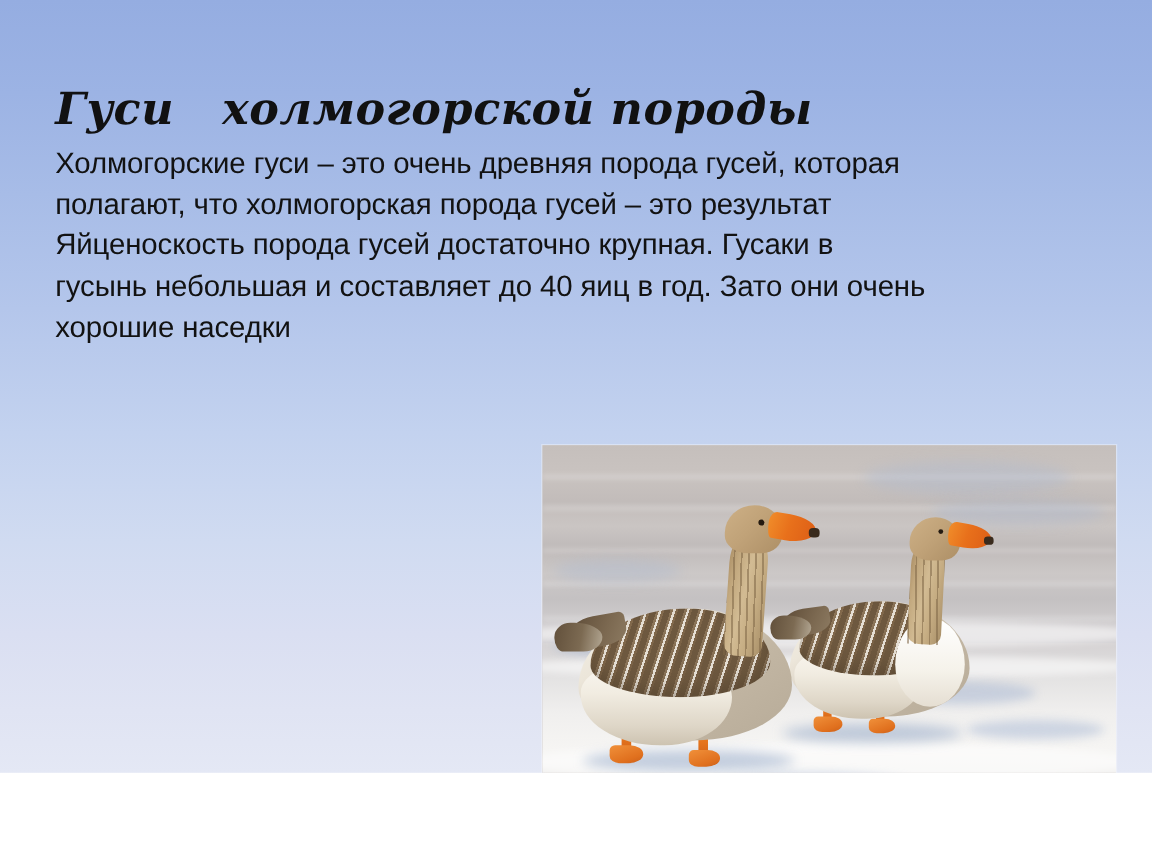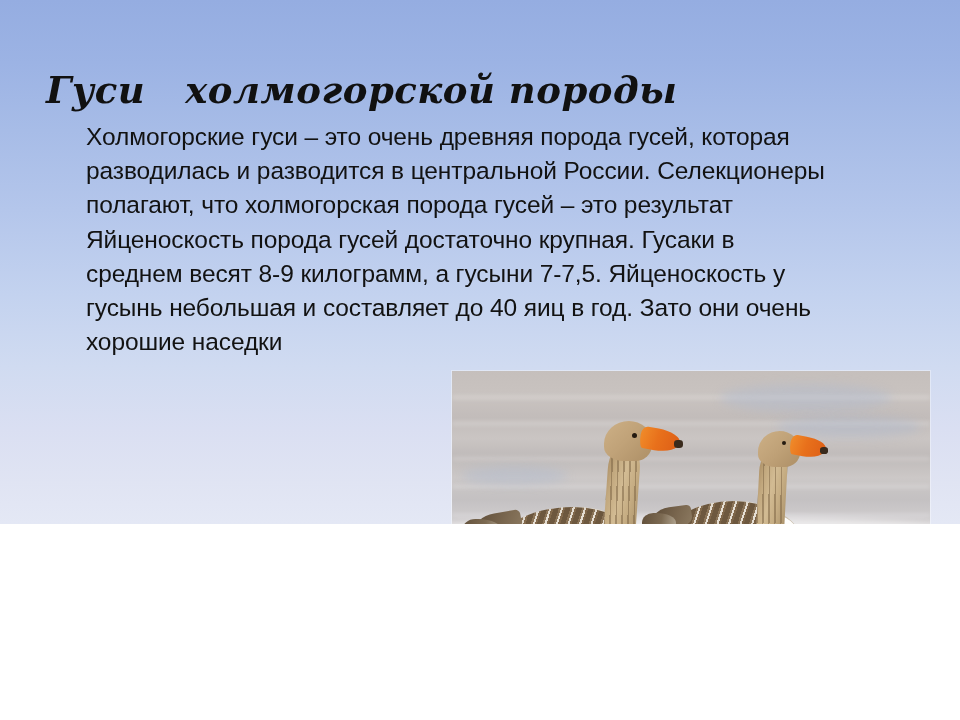--- a/index.html
+++ b/index.html
@@ -9,21 +9,21 @@
   body {
     width: 960px;
     height: 720px;
     overflow: hidden;
     font-family: "Liberation Sans", sans-serif;
   }
 
   #slide {
     position: relative;
     width: 960px;
-    height: 524px;
+    height: 644px;
     background: linear-gradient(to bottom,
         #95ADE1 0%,
         #9CB3E4 12%,
         #A7BCE7 25%,
         #B4C6EB 40%,
         #C3D2EF 56%,
         #D0DBF1 70%,
         #DADFF2 82%,
         #E0E4F3 92%,
         #E4E8F5 100%);
@@ -52,21 +52,20 @@
     top: 120px;
     width: 880px;
     font-family: "Liberation Sans", sans-serif;
     font-size: 24.5px;
     line-height: 34.2px;
     color: #121212;
     letter-spacing: -0.1px;
   }
   #body-text .para-line {
     white-space: pre;
-    margin-left: 40px;
   }
 
   
   #goose-photo {
     position: absolute;
     left: 452px;
     top: 371px;
     width: 478px;
     height: 318px;
     overflow: hidden;
@@ -234,24 +233,22 @@
 </style>
 </head>
 <body>
 
 <div id="slide">
 
   <div id="slide-title">Гуси   холмогорской породы</div>
 
   <div id="body-text">
     <div class="para-line">Холмогорские гуси – это очень древняя порода гусей, которая</div>
-    <div class="para-line">разводилась и разводится в центральной России. Селекционеры</div>
     <div class="para-line">полагают, что холмогорская порода гусей – это результат</div>
     <div class="para-line">Яйценоскость порода гусей достаточно крупная. Гусаки в</div>
-    <div class="para-line">среднем весят 8-9 килограмм, а гусыни 7-7,5. Яйценоскость у</div>
     <div class="para-line">гусынь небольшая и составляет до 40 яиц в год. Зато они очень</div>
     <div class="para-line">хорошие наседки</div>
   </div>
 
   <div id="goose-photo">
     <div class="photo-scene">
 
       <div class="snow-far"></div>
       <div class="snow-near"></div>
 

